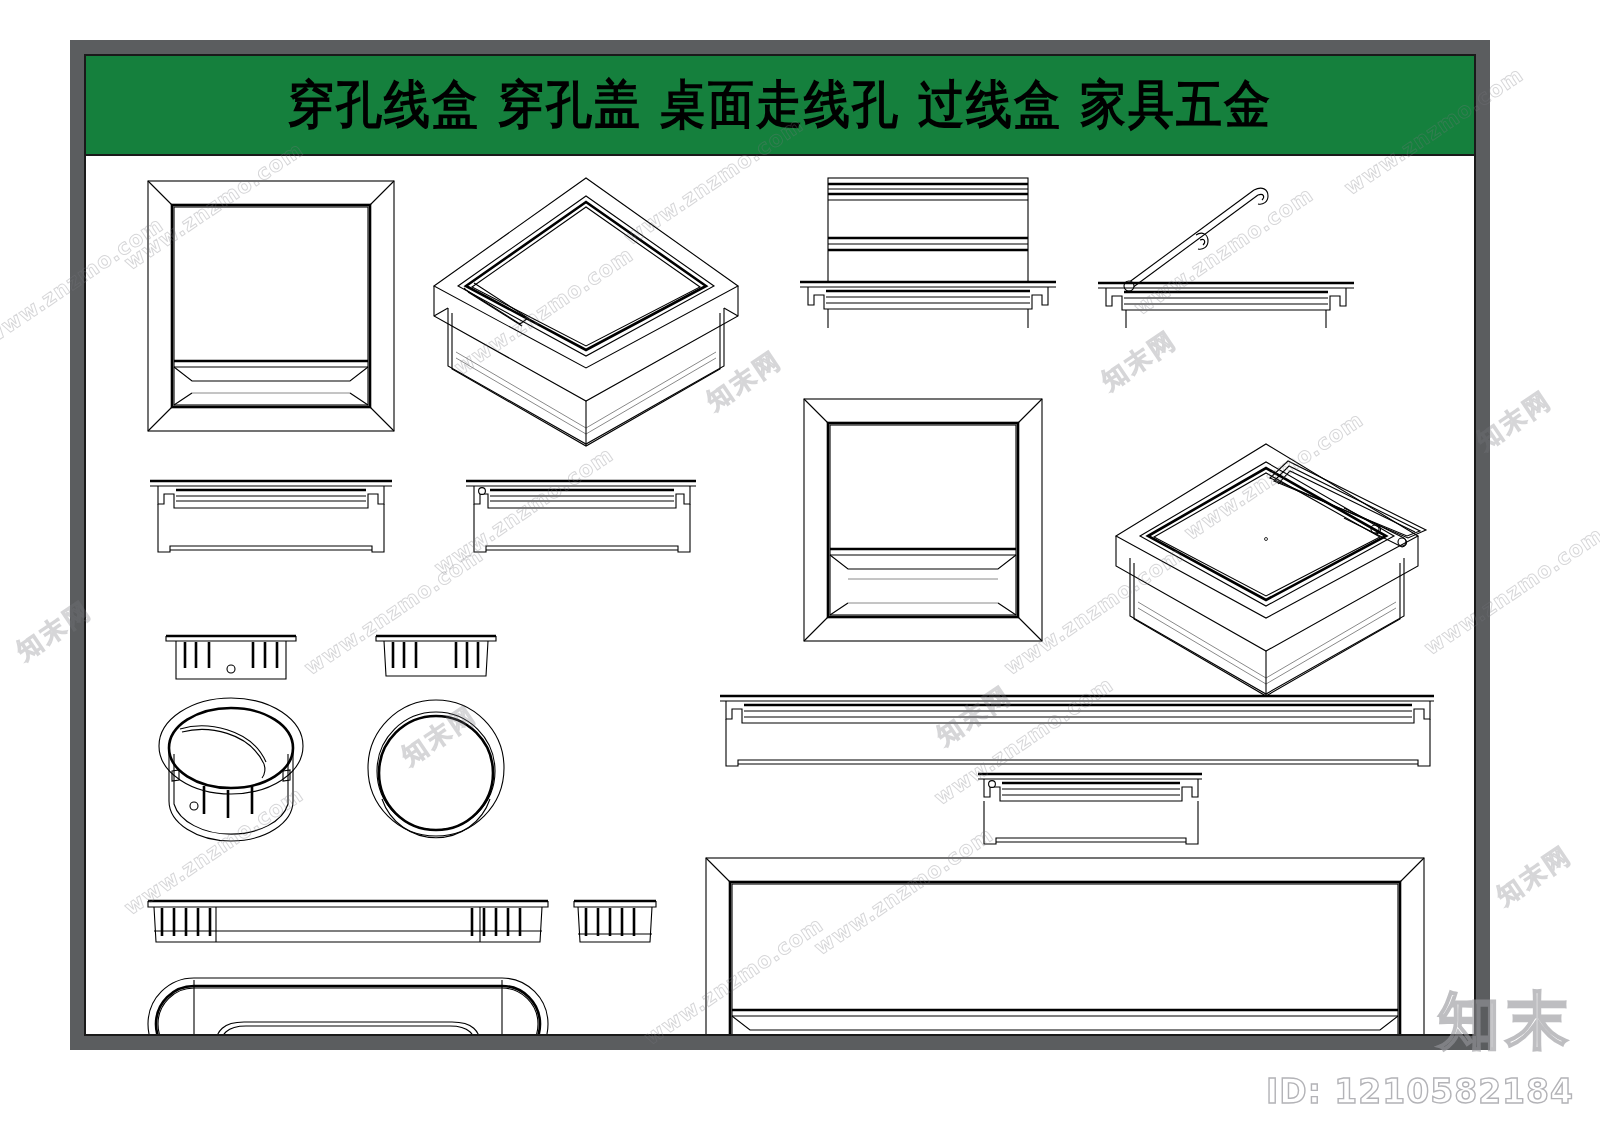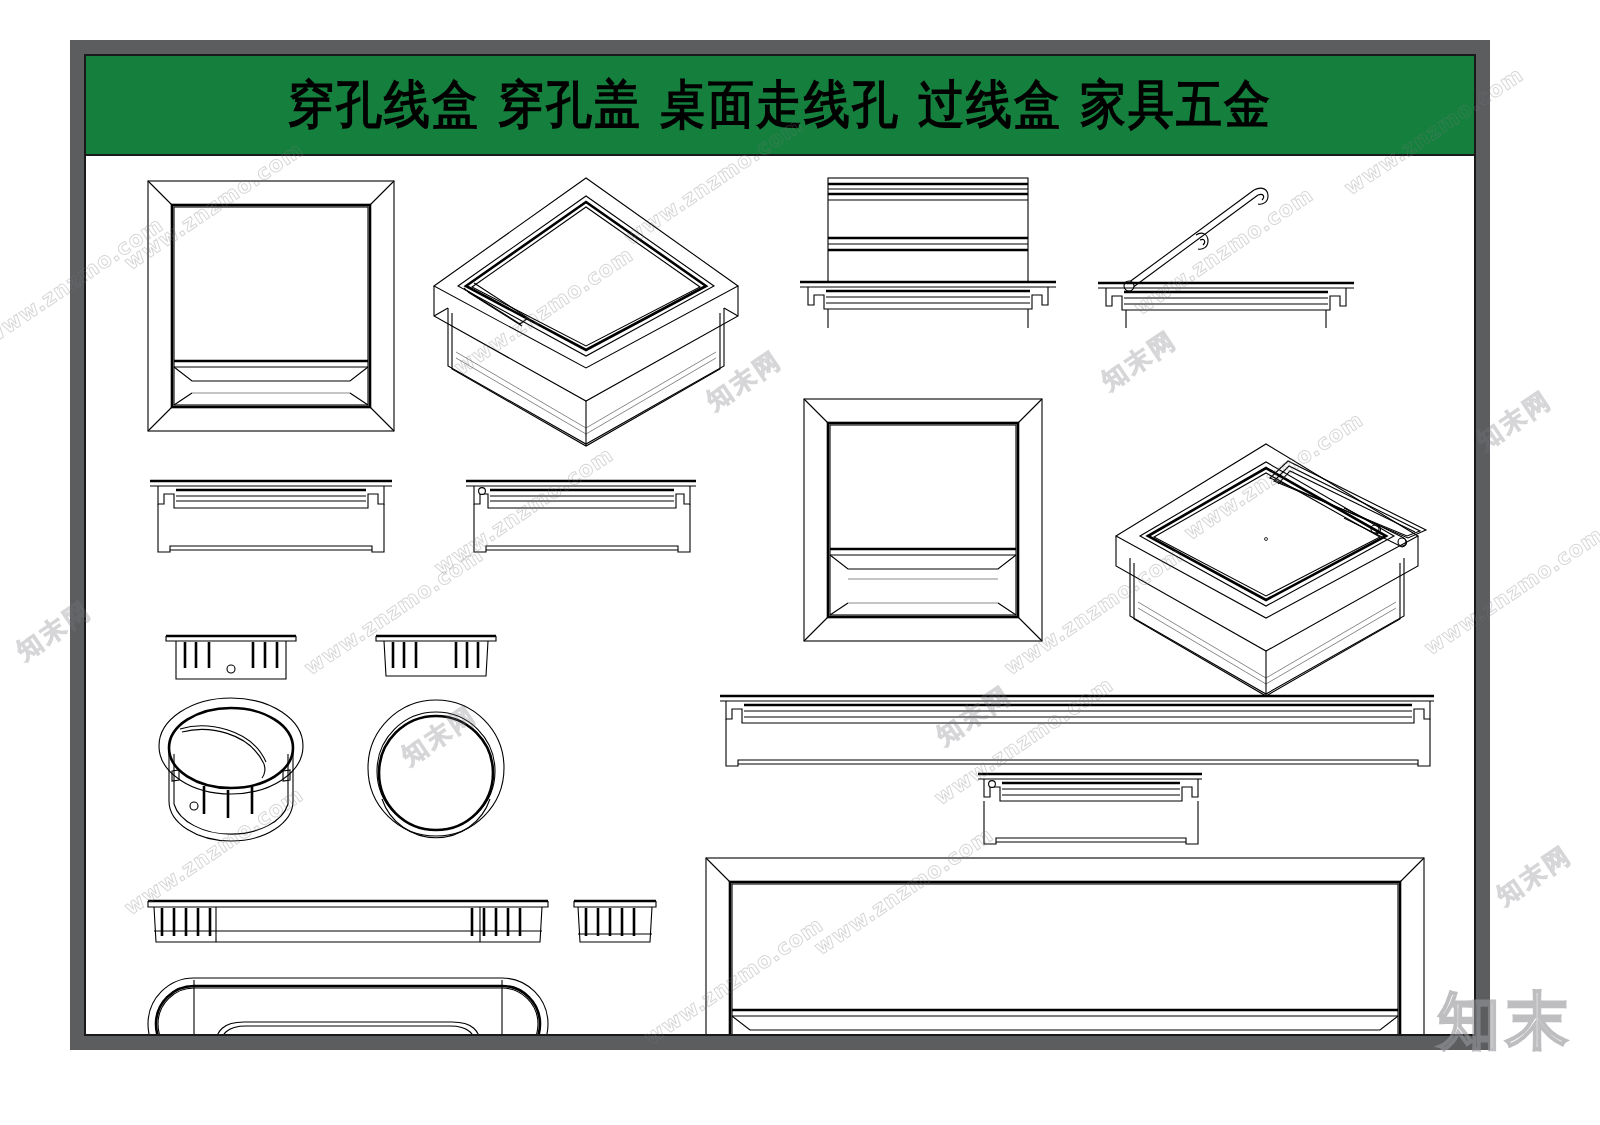--- a/index.html
+++ b/index.html
@@ -383,14 +383,15 @@
     <div class="wm cn" style="left:10px;   top:640px;  transform:rotate(-34deg);">知末网</div>
     <div class="wm cn" style="left:395px;  top:745px;  transform:rotate(-34deg);">知末网</div>
     <div class="wm cn" style="left:700px;  top:390px;  transform:rotate(-34deg);">知末网</div>
     <div class="wm cn" style="left:930px;  top:725px;  transform:rotate(-34deg);">知末网</div>
     <div class="wm cn" style="left:1095px; top:370px;  transform:rotate(-34deg);">知末网</div>
     <div class="wm cn" style="left:1470px; top:430px;  transform:rotate(-34deg);">知末网</div>
     <div class="wm cn" style="left:1490px; top:885px;  transform:rotate(-34deg);">知末网</div>
   </div>
 
   <div class="brand">知末</div>
+  <div class="id-text">ID: 1210582184</div>
 
 </div>
 
 </body></html>

